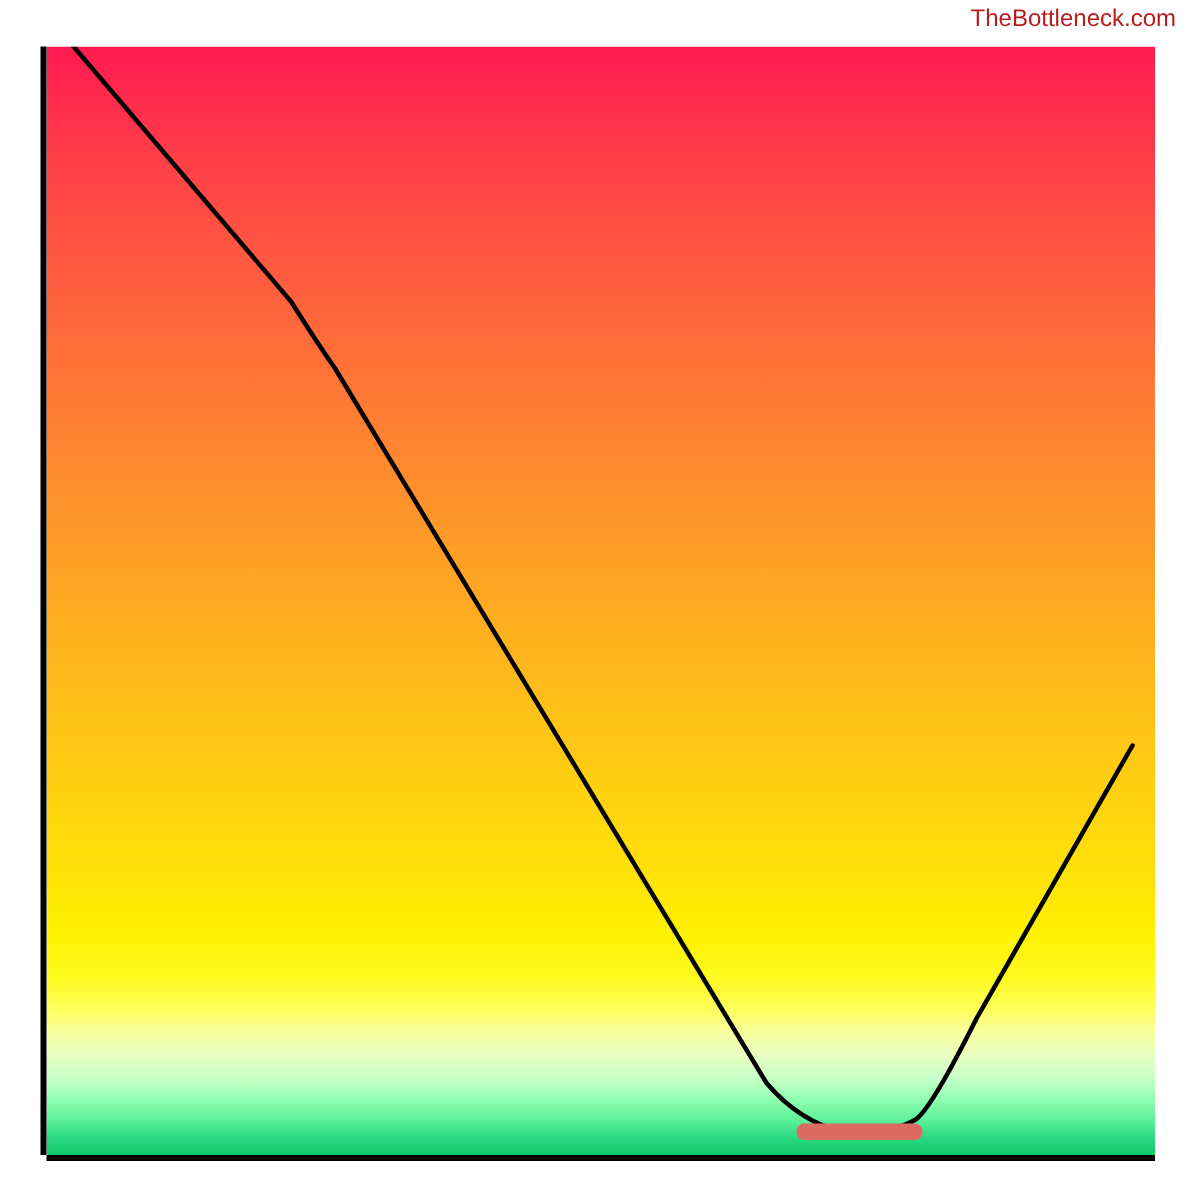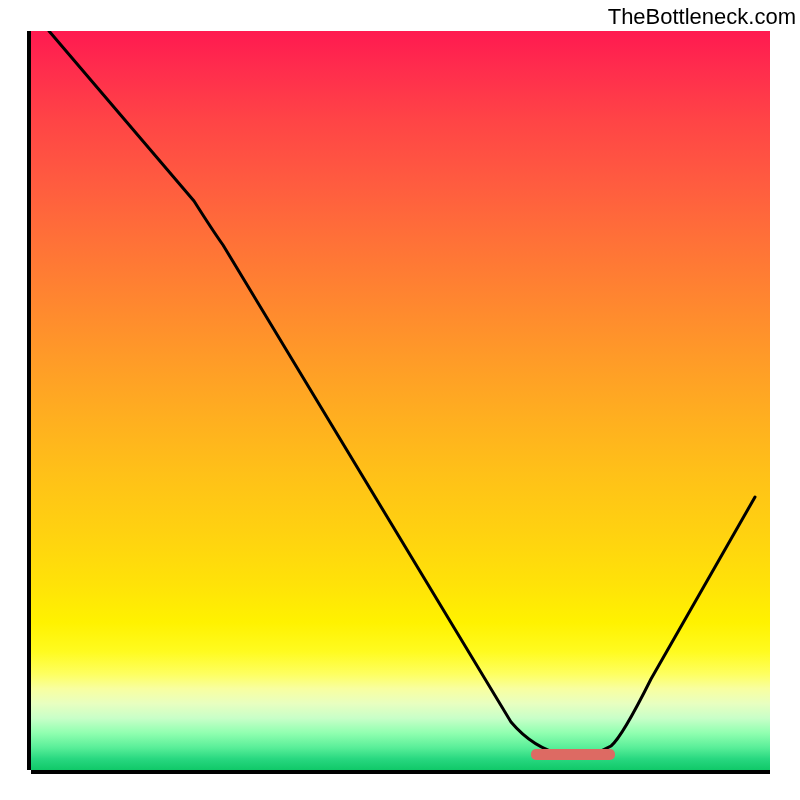--- a/index.html
+++ b/index.html
@@ -70,25 +70,25 @@
   .axis-bottom {
     position: absolute;
     left: 31px;
     top: 770px;
     width: 739px;
     height: 4px;
     background: #000;
   }
   .attribution {
     position: absolute;
-    right: 4px;
+    right: 16px;
     top: 4px;
     font-family: Arial, Helvetica, sans-serif;
-    font-size: 22px;
-    color: #000000;
+    font-size: 16px;
+    color: #b91c1c;
     font-weight: normal;
   }
 </style>
 </head>
 <body>
 
 <div class="chart-container">
 
   <div class="plot-area">
     <div class="gradient-bg"></div>

